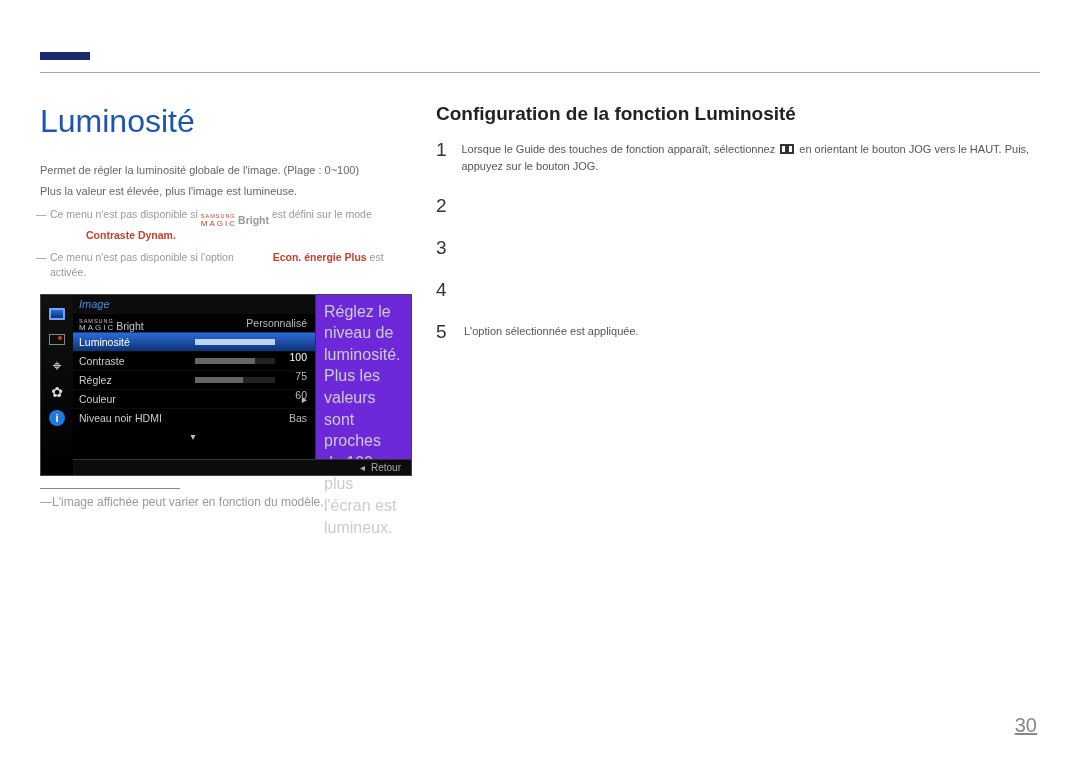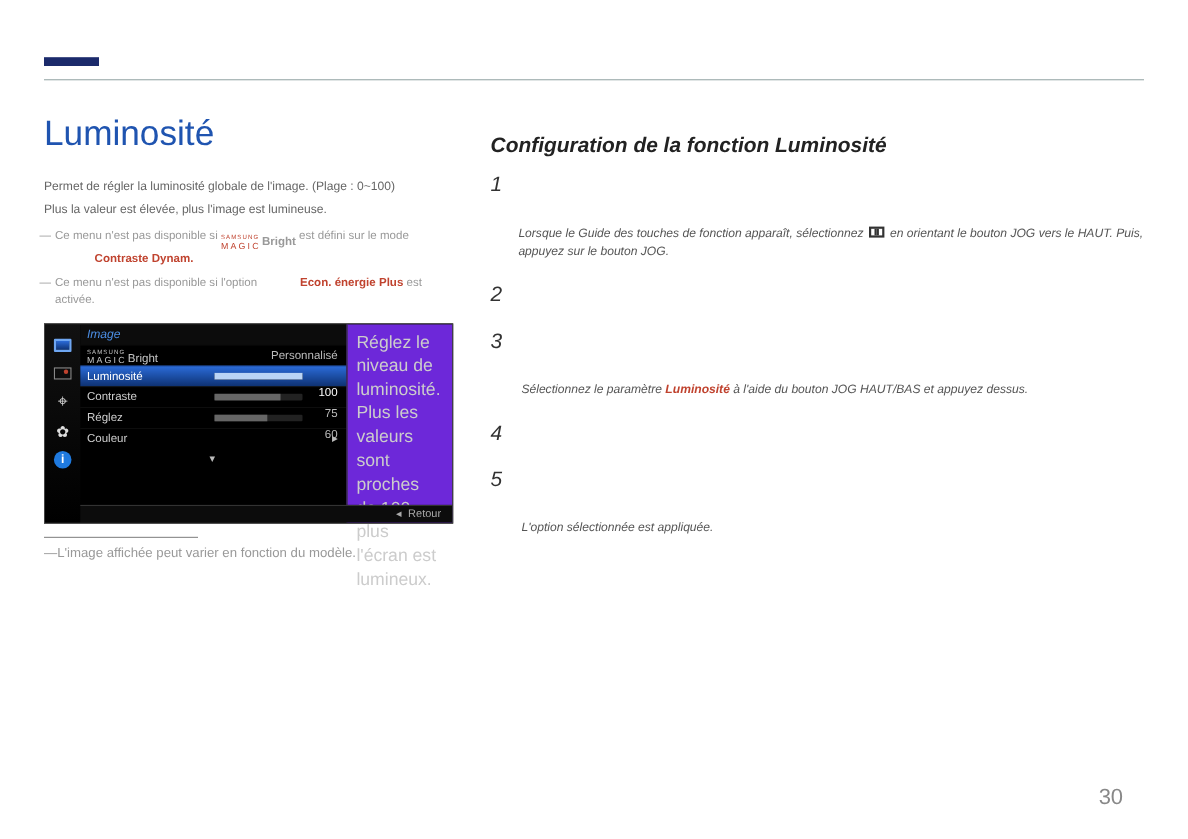--- a/index.html
+++ b/index.html
@@ -1,22 +1,22 @@
 <!DOCTYPE html>
 <html><head>
 <meta charset="utf-8">
 <style>
   * { margin: 0; padding: 0; box-sizing: border-box; }
   body { width: 1080px; height: 763px; background: #fff; font-family: Arial, Helvetica, sans-serif; color: #333; }
   .page { width: 1000px; margin: 0 auto; padding-top: 45px; position: relative; height: 100%; }
   .chapter-mark { position: absolute; top: 52px; left: 0; width: 50px; height: 8px; background: #1b2a6b; }
   .rule { position: absolute; top: 72px; left: 0; right: 0; height: 1px; background: #9aa; }
-  .cols { display: flex; gap: 34px; margin-top: 58px; align-items: flex-end; }
+  .cols { display: flex; gap: 24px; margin-top: 58px; }
   .left { width: 372px; }
-  .right { flex: 1; font-style: italic; }
+  .right { flex: 1; }
   .h-left { font-size: 32px; font-weight: 500; color: #1f54b0; letter-spacing: 0; margin-bottom: 22px; }
   .p-body { font-size: 11px; color: #666; line-height: 1.5; margin-bottom: 4px; }
   .note { font-size: 10.5px; color: #999; line-height: 1.4; margin: 8px 0 0 10px; position: relative; }
   .note::before { content: "―"; position: absolute; left: -14px; color: #999; }
   .accent-b { color: #c0432f; font-weight: bold; margin-left: 36px; }
   .accent-t { font-weight: bold; color: #999; }
 
   .osd { width: 372px; height: 182px; background: #000; margin-top: 14px; border: 1px solid #444; position: relative; font-size: 11px; color: #ccc; display: flex; }
   .osd-nav { width: 32px; background: linear-gradient(#111,#000); display: flex; flex-direction: column; align-items: center; padding-top: 10px; gap: 8px; }
   .nav-ic { width: 18px; height: 18px; display: flex; align-items: center; justify-content: center; font-size: 14px; color: #ddd; }
@@ -41,28 +41,28 @@
   .osd-arrow { font-size: 10px; color: #bbb; margin: 0 auto; }
   .osd-side { width: 96px; background: #6d28d9; border-left: 1px solid #333; padding: 6px 8px; font-size: 16px; line-height: 1.35; color: #ccc; }
   .osd-foot { position: absolute; right: 0; bottom: 0; left: 32px; height: 16px; background: #0c0c0c; border-top: 1px solid #333; display: flex; align-items: center; justify-content: flex-end; padding-right: 10px; gap: 6px; font-size: 10px; color: #aaa; }
   .divider-thin { border-top: 1px solid #888; width: 140px; margin: 12px 0 6px 0; }
   .footnote { font-size: 12px; color: #999; position: relative; padding-left: 12px; }
   .footnote::before { content: "―"; position: absolute; left: 0; }
 
   .h-right { font-size: 19px; font-weight: bold; color: #222; margin-bottom: 14px; }
   .step { display: flex; gap: 14px; margin-bottom: 20px; }
   .num { font-size: 19px; color: #333; font-weight: 400; width: 14px; }
-  .step-body { font-size: 11px; color: #555; line-height: 1.55; padding-top: 2px; margin-top: 44px; }
+  .step-body { font-size: 11px; color: #555; line-height: 1.55; padding-top: 2px; }
   .step-ic { display: inline-block; width: 14px; height: 10px; border: 2px solid #333; position: relative; vertical-align: -1px; margin: 0 2px; }
   .step-ic::before, .step-ic::after { content: ""; position: absolute; top: 0; bottom: 0; width: 2px; background: #333; }
   .step-ic::before { left: 3px; }
   .step-ic::after { right: 3px; }
   .accent-step { font-weight: bold; color: #c0432f; }
 
-  .pagenum { position: absolute; bottom: 26px; right: 19px; font-size: 20px; color: #888; }
+  .pagenum { position: absolute; bottom: 26px; right: 3px; font-size: 20px; color: #888; text-decoration: underline; }
   .magic-s { font-size: 5.5px; letter-spacing: 1px; color: #c7c7c7; display: block; line-height: 1; }
   .magic-m { font-size: 8px; letter-spacing: 2px; color: #c7c7c7; display: block; line-height: 1; }
   .mbright { display: inline-flex; align-items: flex-end; gap: 1px; }
   .mbw { color: #c7c7c7; font-size: 10.5px; }
   .note .mbright .magic-s, .note .mbright .magic-m { color: #c0432f; }
 </style>
 </head>
 <body>
 
 <div class="page">
@@ -134,20 +134,24 @@
               <span class="lab">Réglez</span>
               <span class="bar">
                   <span class="fill" style="width:60%"></span>
                 </span>
               <span class="val">60</span>
             </div>
             <div class="row">
               <span class="lab">Couleur</span>
               <span class="valtxt">▸</span>
             </div>
+            <div class="row">
+              <span class="lab">Niveau noir HDMI</span>
+              <span class="valtxt">Bas</span>
+            </div>
             <div class="row" style="justify-content:center;border:none">
                 <span class="osd-arrow">▾</span>
               </div>
           </div>
         </div>
         <div class="osd-side">Réglez le niveau de luminosité. Plus les valeurs sont proches de 100, plus l'écran est lumineux.</div>
         <div class="osd-foot">
           <span>◂</span>
           <span>Retour</span>
         </div>
@@ -166,23 +170,20 @@
           <span>Lorsque le Guide des touches de fonction apparaît, sélectionnez </span><span class="step-ic"></span><span> en orientant le bouton JOG vers le HAUT. Puis, appuyez sur le bouton JOG.</span>
         </div>
       </div>
 
       <div class="step">
         <div class="num">2</div>
       </div>
 
       <div class="step">
         <div class="num">3</div>
-        <div class="step-body">
-          <span>Sélectionnez le paramètre </span><span class="accent-step">Luminosité</span><span> à l'aide du bouton JOG HAUT/BAS et appuyez dessus.</span>
-        </div>
       </div>
 
       <div class="step">
         <div class="num">4</div>
       </div>
 
       <div class="step">
         <div class="num">5</div>
         <div class="step-body">L'option sélectionnée est appliquée.</div>
       </div>

